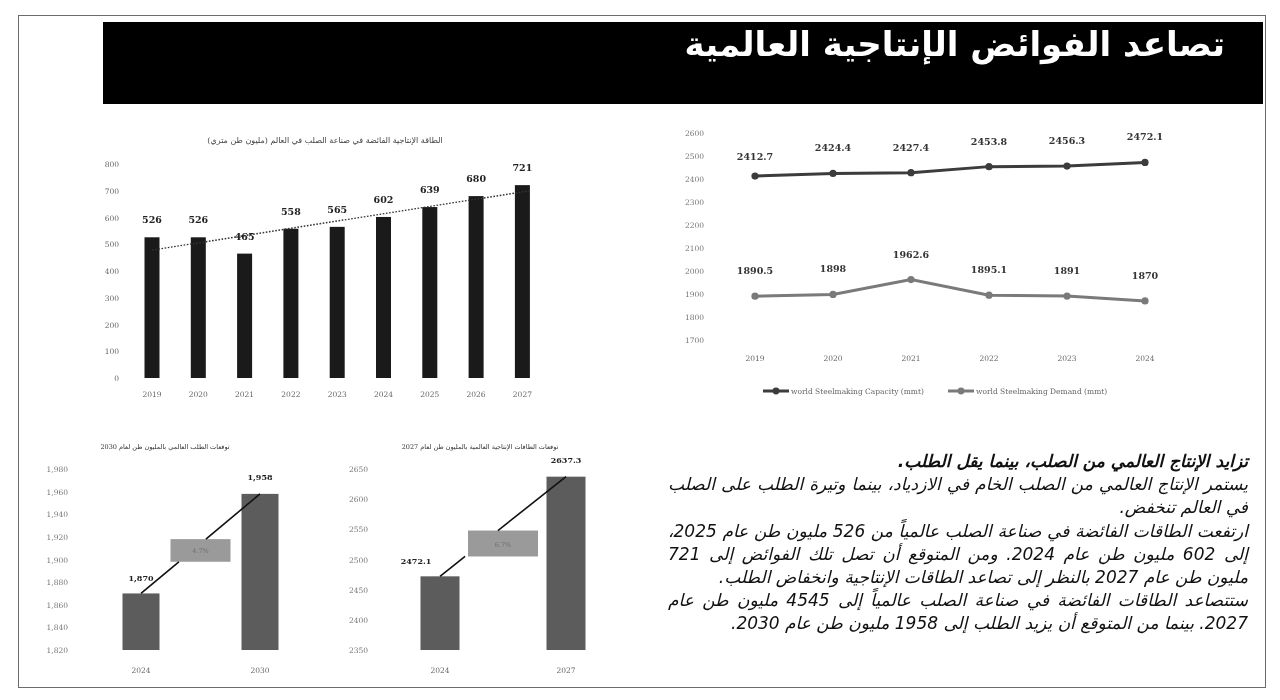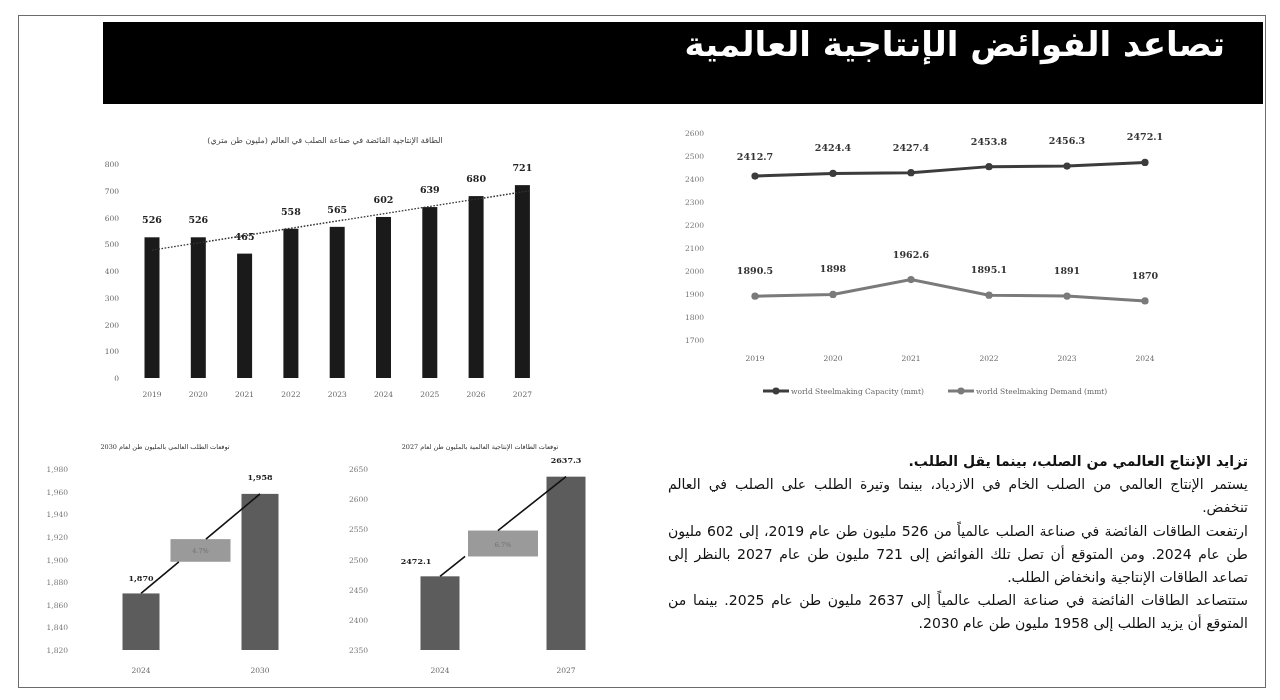--- a/index.html
+++ b/index.html
@@ -2,21 +2,21 @@
 <html><head>
 <meta charset="utf-8">
 <style>
   html, body { margin: 0; padding: 0; background: #ffffff; }
   body { width: 1280px; height: 700px; position: relative; overflow: hidden; font-family: "DejaVu Sans", sans-serif; }
   .frame { position: absolute; left: 18px; top: 15px; width: 1248px; height: 673px; border: 1.5px solid #6b6b6b; box-sizing: border-box; }
   .banner { position: absolute; left: 103px; top: 22px; width: 1160px; height: 82px; background: #000; }
   .banner-title { position: absolute; right: 38px; top: 2px; color: #fff; font-family: "DejaVu Sans", sans-serif; font-weight: bold; font-size: 34px; direction: rtl; letter-spacing: -0.5px; }
   svg text { font-family: "DejaVu Serif", serif; }
   .chart { position: absolute; }
-  .para { position: absolute; left: 668px; top: 450px; width: 580px; direction: rtl; text-align: justify; font-family: "DejaVu Sans", sans-serif; font-size: 14px; line-height: 23.2px; color: #111; }
+  .para { position: absolute; left: 668px; top: 450px; width: 580px; direction: rtl; text-align: justify; font-family: "DejaVu Sans", sans-serif; font-size: 17px; line-height: 23.2px; color: #111; font-style: italic; }
   .para p { margin: 0; }
   .para .heading { font-weight: bold; }
 </style>
 </head>
 <body>
 
 <div class="frame"></div>
 
 <div class="banner">
   <div class="banner-title">تصاعد الفوائض الإنتاجية العالمية</div>
@@ -174,15 +174,15 @@
     <line x1="167.88983050847457" y1="95.53999999999999" x2="236" y2="41.66233333333324" stroke="#111" stroke-width="1.6"></line>
     <text x="86" y="129.33300000000006" text-anchor="middle" font-size="8" font-weight="bold" fill="#222">2472.1</text>
     <text x="236" y="27.662333333333237" text-anchor="middle" font-size="8" font-weight="bold" fill="#222">2637.3</text>
     <text x="110" y="238" text-anchor="middle" font-size="7.5" fill="#666">2024</text>
     <text x="236" y="238" text-anchor="middle" font-size="7.5" fill="#666">2027</text>
   </svg>
 
 <div class="para">
   <p class="heading">تزايد الإنتاج العالمي من الصلب، بينما يقل الطلب.</p>
   <p>يستمر الإنتاج العالمي من الصلب الخام في الازدياد، بينما وتيرة الطلب على الصلب في العالم تنخفض.</p>
-  <p>ارتفعت الطاقات الفائضة في صناعة الصلب عالمياً من 526 مليون طن عام 2019، إلى 602 مليون طن عام 2024. ومن المتوقع أن تصل تلك الفوائض إلى 721 مليون طن عام 2027 بالنظر إلى تصاعد الطاقات الإنتاجية وانخفاض الطلب.</p>
-  <p>ستتصاعد الطاقات الفائضة في صناعة الصلب عالمياً إلى 2637 مليون طن عام 2025. بينما من المتوقع أن يزيد الطلب إلى 1958 مليون طن عام 2030.</p>
+  <p>ارتفعت الطاقات الفائضة في صناعة الصلب عالمياً من 526 مليون طن عام 2025، إلى 602 مليون طن عام 2024. ومن المتوقع أن تصل تلك الفوائض إلى 721 مليون طن عام 2027 بالنظر إلى تصاعد الطاقات الإنتاجية وانخفاض الطلب.</p>
+  <p>ستتصاعد الطاقات الفائضة في صناعة الصلب عالمياً إلى 4545 مليون طن عام 2027. بينما من المتوقع أن يزيد الطلب إلى 1958 مليون طن عام 2030.</p>
 </div>
 
 </body></html>

